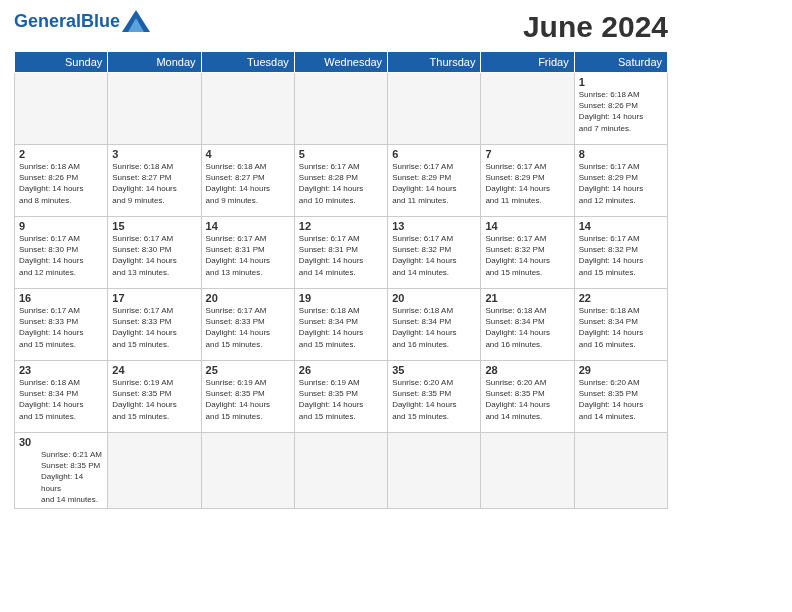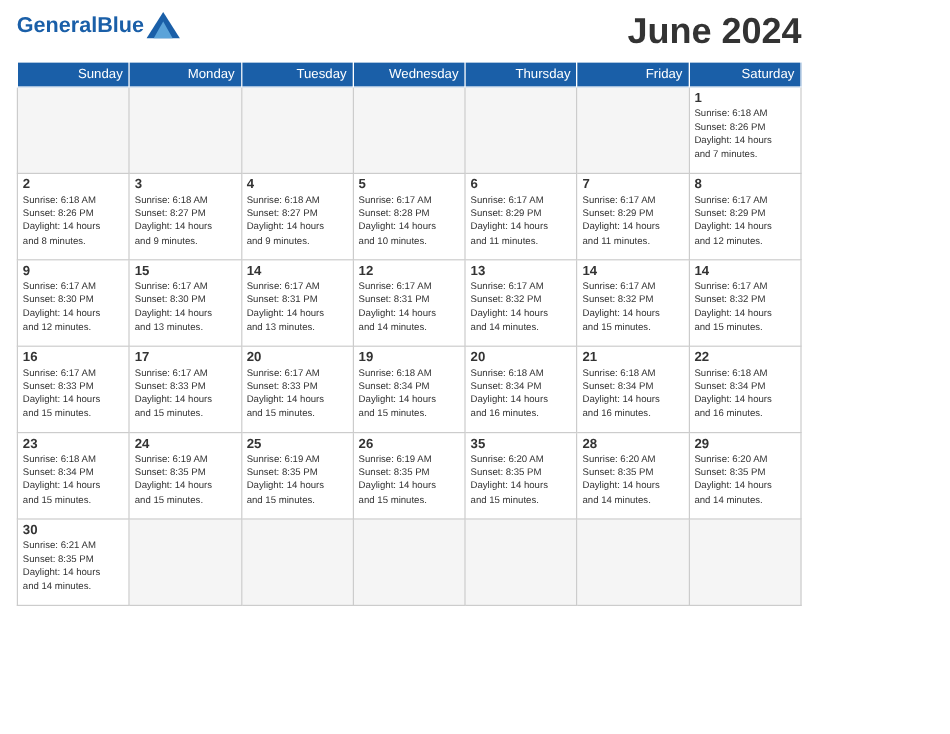--- a/index.html
+++ b/index.html
@@ -348,21 +348,21 @@
             <span class="day-number">29</span>
             <div class="day-info" style="white-space: pre-line;">Sunrise: 6:20 AM
 Sunset: 8:35 PM
 Daylight: 14 hours
 and 14 minutes.</div>
           </td>
         </tr>
         <tr class="last-row">
           <td>
             <span class="day-number">30</span>
-            <div class="day-info" style="white-space: pre-line;">Sunrise: 6:21 AM
+            <div class="day-info" style="white-space: pre-line; margin-left: 22px;">Sunrise: 6:21 AM
 Sunset: 8:35 PM
 Daylight: 14 hours
 and 14 minutes.</div>
           </td>
           <td class="empty"></td>
           <td class="empty"></td>
           <td class="empty"></td>
           <td class="empty"></td>
           <td class="empty"></td>
           <td class="empty"></td>

